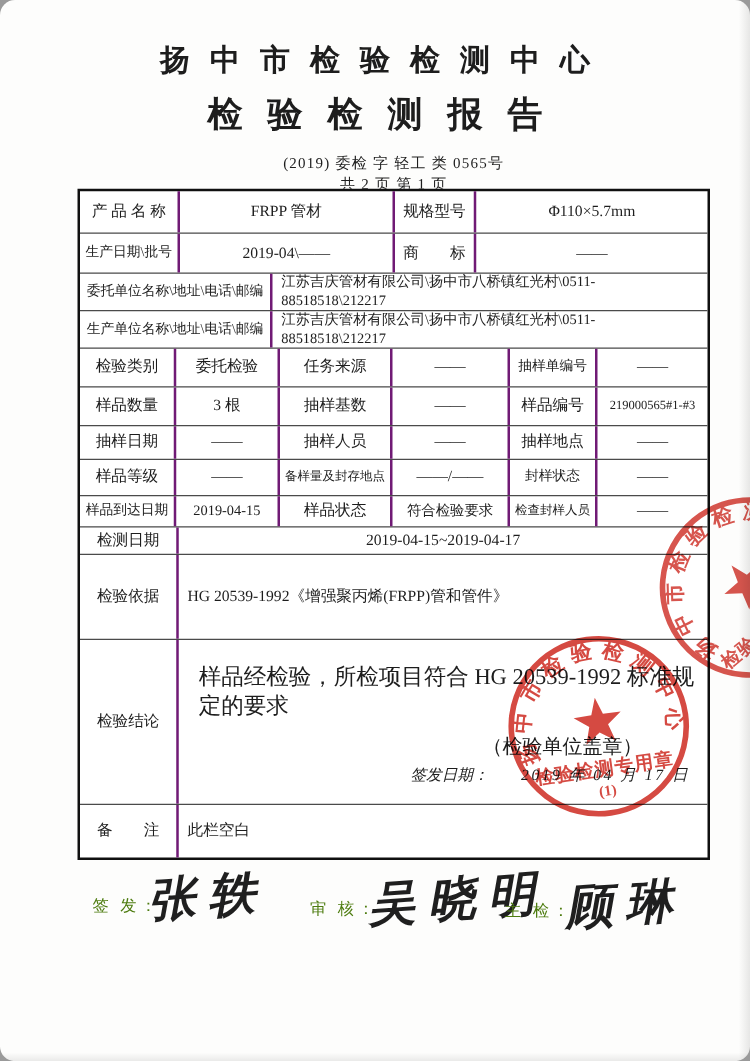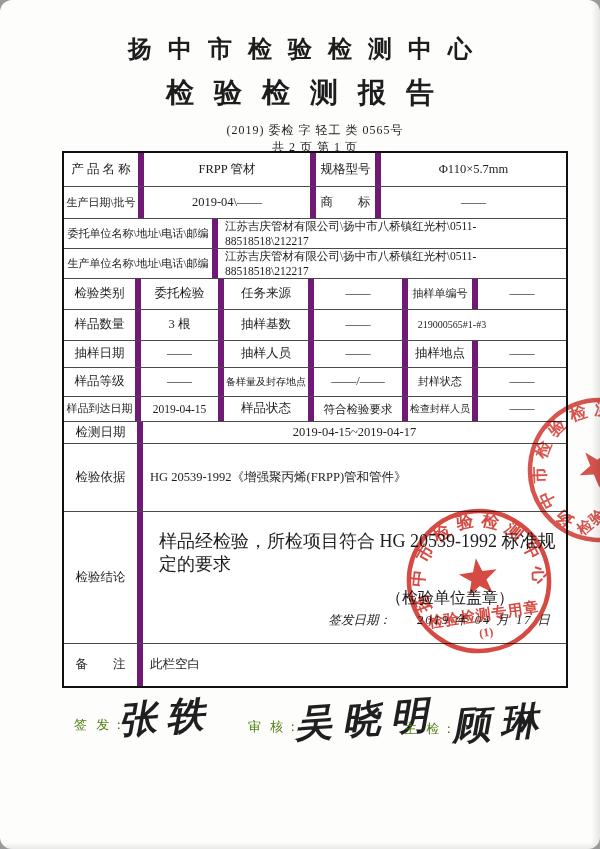--- a/index.html
+++ b/index.html
@@ -15,21 +15,21 @@
 
   .header{padding-top:36px;text-align:center;}
   .org-title{font-size:24px;font-weight:700;letter-spacing:16px;text-indent:16px;line-height:1.1;}
   .report-title{font-size:28px;font-weight:700;letter-spacing:20px;text-indent:20px;margin-top:16px;line-height:1.1;}
   .info-line{display:flex;justify-content:space-between;margin-top:13px;padding:0 40px 0 70px;
     font-size:12px;letter-spacing:1px;flex-direction:column;}
 
   .rtable{position:absolute;left:62px;top:151px;width:502px;border:2px solid #101010;background:#fff;}
   .trow{display:flex;box-sizing:border-box;border-bottom:1px solid #4a4a4a;}
   .trow.last{border-bottom:none;}
-  .cell{box-sizing:border-box;border-right:6px solid #701a75;display:flex;align-items:center;
+  .cell{box-sizing:border-box;border-right:2px solid #701a75;display:flex;align-items:center;
     justify-content:center;text-align:center;font-size:12.5px;line-height:1.25;overflow:hidden;}
   .cell.end{border-right:none;}
   .cell.left{justify-content:flex-start;text-align:left;padding:0 7px;}
   .fs11{font-size:11px;}
   .fs10{font-size:10px;}
   .fs115{font-size:11.5px;}
   .w80{width:80px}.w172{width:172px}.w65{width:65px}.w185{width:185px}
   .w154{width:154px}.w348{width:348px}
   .c1{width:77px}.c2{width:83px}.c3{width:90px}.c4{width:94px}.c5{width:70px}.c6{width:88px}
   .wlbl{width:79px}.wval{width:423px}
@@ -96,20 +96,21 @@
       <div class="cell c4">——</div>
       <div class="cell c5 fs11">抽样单编号</div>
       <div class="cell c6 end">——</div>
     </div>
 
     <div class="trow" style="height:31px">
       <div class="cell c1">样品数量</div>
       <div class="cell c2">3 根</div>
       <div class="cell c3">抽样基数</div>
       <div class="cell c4">——</div>
+      <div class="cell c5">样品编号</div>
       <div class="cell c6 end fs10">219000565#1-#3</div>
     </div>
 
     <div class="trow" style="height:27px">
       <div class="cell c1">抽样日期</div>
       <div class="cell c2">——</div>
       <div class="cell c3">抽样人员</div>
       <div class="cell c4">——</div>
       <div class="cell c5">抽样地点</div>
       <div class="cell c6 end">——</div>

